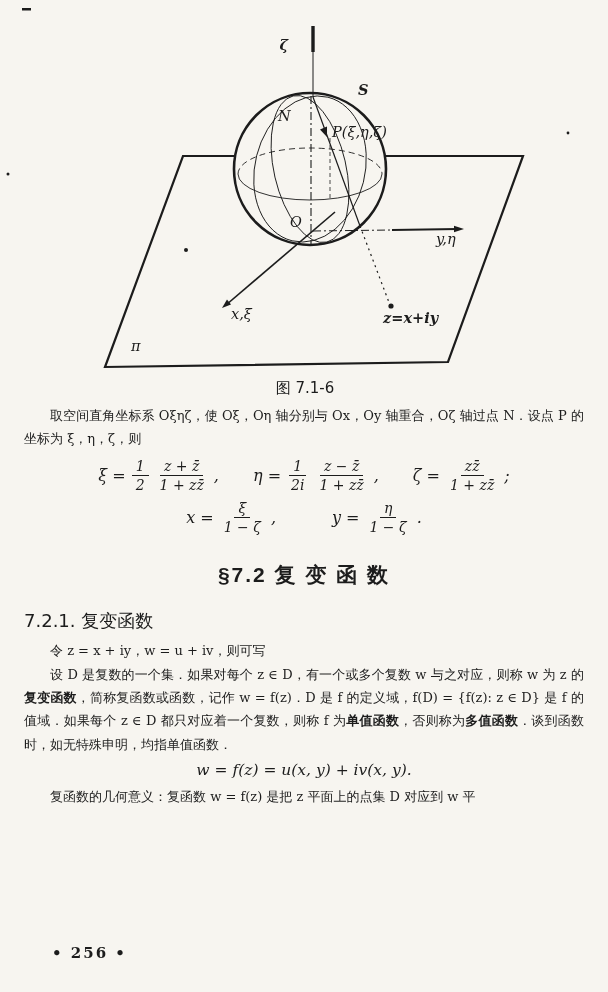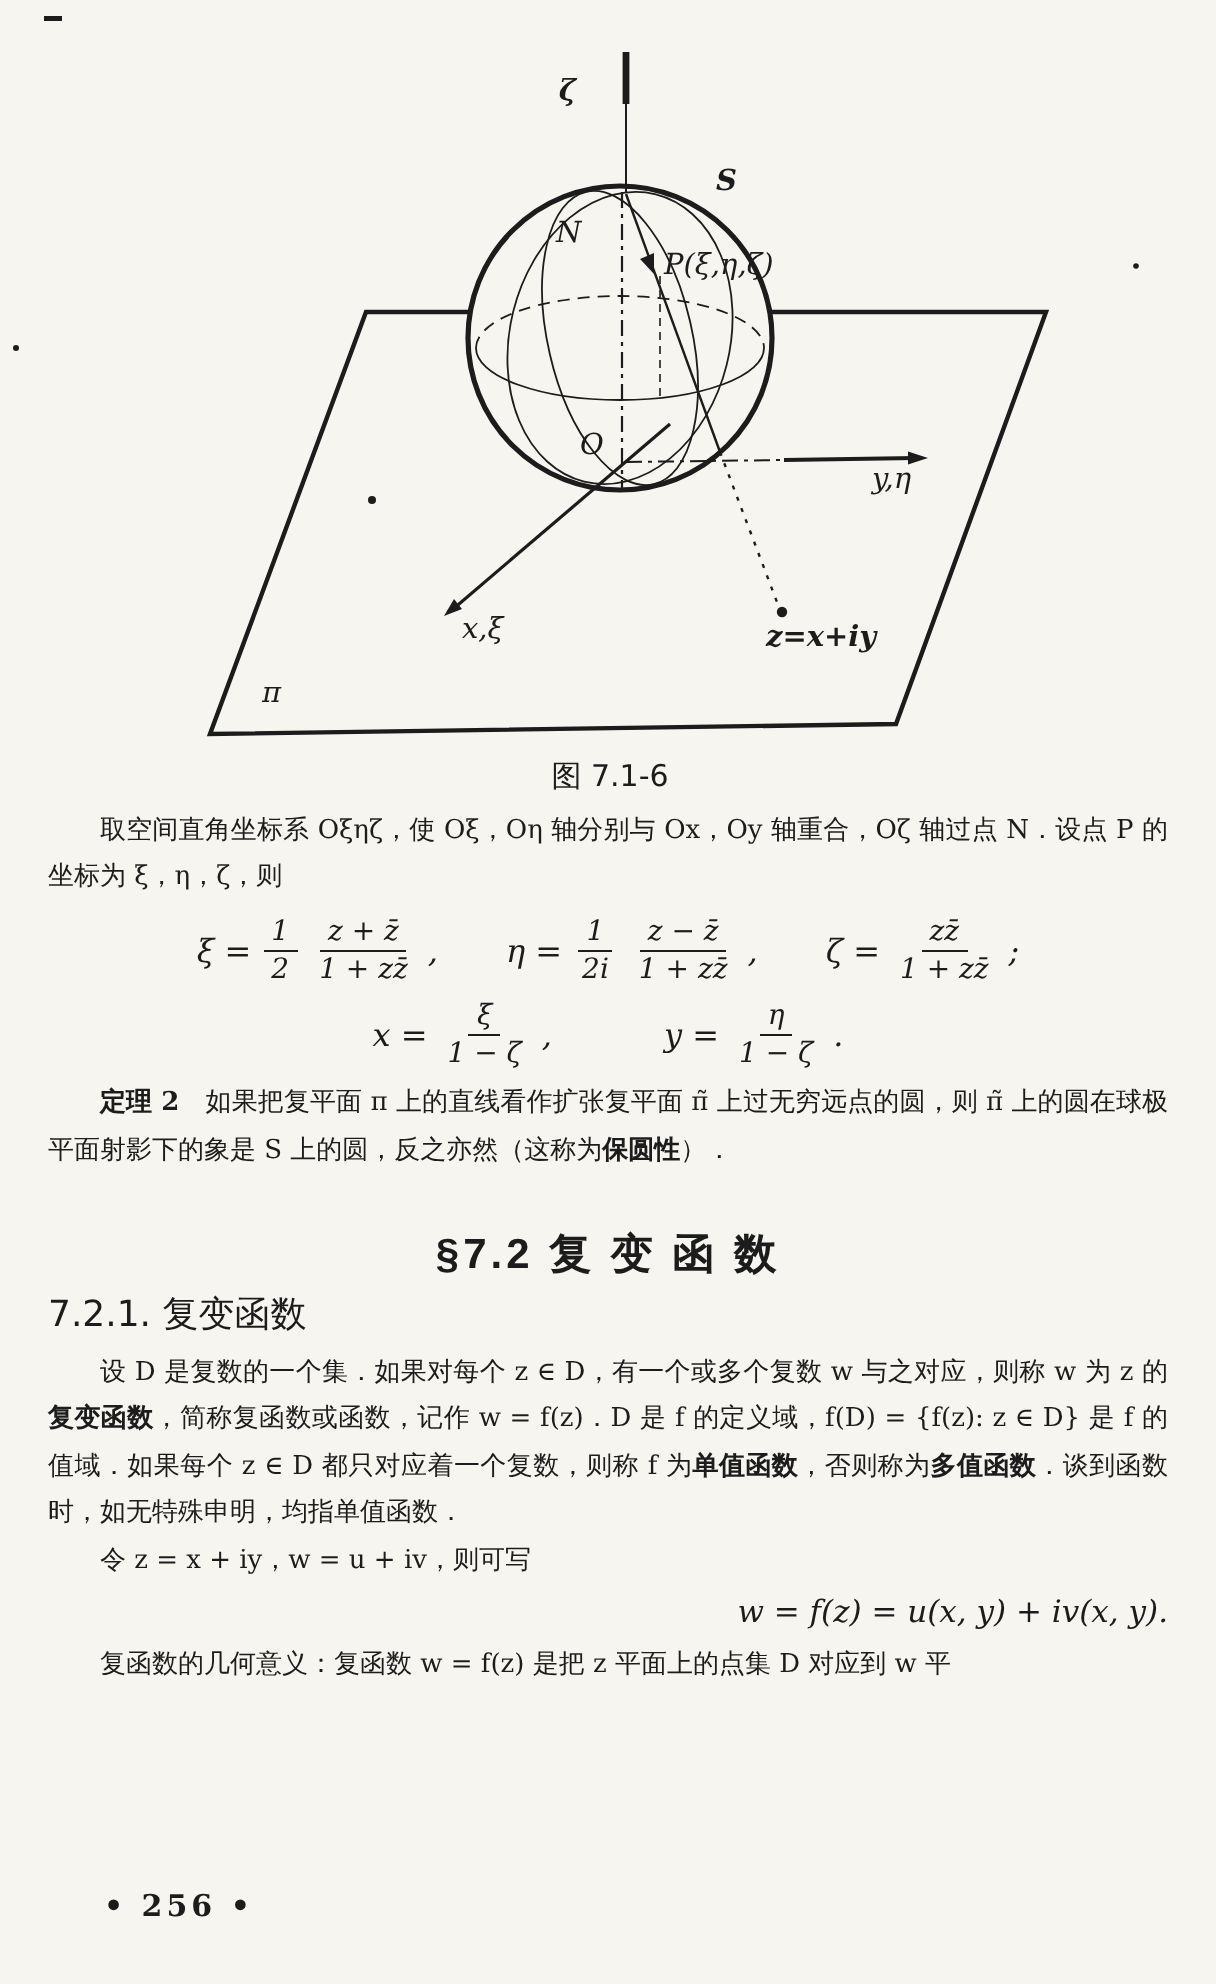--- a/index.html
+++ b/index.html
@@ -17,29 +17,29 @@
   
   .math-row {
     display:flex; justify-content:center; align-items:center; gap:34px;
     font-style:italic; font-size:16px; margin:7px 0 5px 0;
   }
   .math-row .eq { display:inline-flex; align-items:center; gap:5px; }
   .frac { display:inline-flex; flex-direction:column; align-items:center;
           vertical-align:middle; line-height:1.15; font-size:14px; margin:0 1px; }
   .frac .num { padding:0 4px 1px 4px; border-bottom:1.3px solid var(--ink); }
   .frac .den { padding:1px 4px 0 4px; }
-  .eq-line { text-align:right; font-style:italic; font-size:15.5px; line-height:1.6; margin:2px 0; }
+  .eq-line { text-align:center; font-style:italic; font-size:15.5px; line-height:1.6; margin:2px 0; }
   .section-heading {
     text-align:center; font-weight:bold; font-size:21px;
     font-family:Liberation Sans, sans-serif;
     margin:26px 0 0 0; letter-spacing:2px;
   }
   .sub-heading {
     font-size:18px; font-family:"DejaVu Sans","Liberation Sans",sans-serif;
-    margin:4px 0 6px 0; font-weight:normal;
+    margin:20px 0 6px 0; font-weight:normal;
   }
   .page-number {
     position:absolute; left:52px; top:944px; font-weight:bold;
     font-size:15px; letter-spacing:2px;
   }
   svg text { fill:var(--ink); }
   svg .lbl { font-family:"DejaVu Serif","Liberation Serif",serif; font-style:italic; font-size:14.5px; }
   svg .lbl-bold { font-weight:bold; }
   svg .caption { font-family:"DejaVu Sans","Liberation Sans",sans-serif; font-style:normal; font-size:15px; }
 </style>
@@ -151,33 +151,30 @@
       <span class="eq">
         <span>y =</span>
         <span class="frac">
           <span class="num">η</span>
           <span class="den">1 − ζ</span>
         </span>
         <span>.</span>
       </span>
     </div>
 
-    <p class="para indent">
-      <b>定理 2</b><span>　如果把复平面 π 上的直线看作扩张复平面 π̃ 上过无穷远点的圆，则 π̃ 上的圆在球极平面射影下的象是 S 上的圆，反之亦然（这称为</span><b>保圆性</b><span>）．</span>
-    </p>
 
     <h2 class="section-heading">§7.2  复 变 函 数</h2>
     <h3 class="sub-heading">7.2.1.  复变函数</h3>
 
     <p class="para indent">
-      <span>设 D 是复数的一个集．如果对每个 z ∈ D，有一个或多个复数 w 与之对应，则称 w 为 z 的</span><b>复变函数</b><span>，简称复函数或函数，记作 w = f(z)．D 是 f 的定义域，f(D) = {f(z): z ∈ D} 是 f 的值域．如果每个 z ∈ D 都只对应着一个复数，则称 f 为</span><b>单值函数</b><span>，否则称为</span><b>多值函数</b><span>．谈到函数时，如无特殊申明，均指单值函数．</span>
+      <span>令 z = x + iy，w = u + iv，则可写</span>
     </p>
 
     <p class="para indent">
-      <span>令 z = x + iy，w = u + iv，则可写</span>
+      <span>设 D 是复数的一个集．如果对每个 z ∈ D，有一个或多个复数 w 与之对应，则称 w 为 z 的</span><b>复变函数</b><span>，简称复函数或函数，记作 w = f(z)．D 是 f 的定义域，f(D) = {f(z): z ∈ D} 是 f 的值域．如果每个 z ∈ D 都只对应着一个复数，则称 f 为</span><b>单值函数</b><span>，否则称为</span><b>多值函数</b><span>．谈到函数时，如无特殊申明，均指单值函数．</span>
     </p>
 
     <div class="eq-line">w = f(z) = u(x, y) + iv(x, y).</div>
 
 
 
     <p class="para indent">
       <span>复函数的几何意义：复函数 w = f(z) 是把 z 平面上的点集 D 对应到 w 平</span>
     </p>
 

